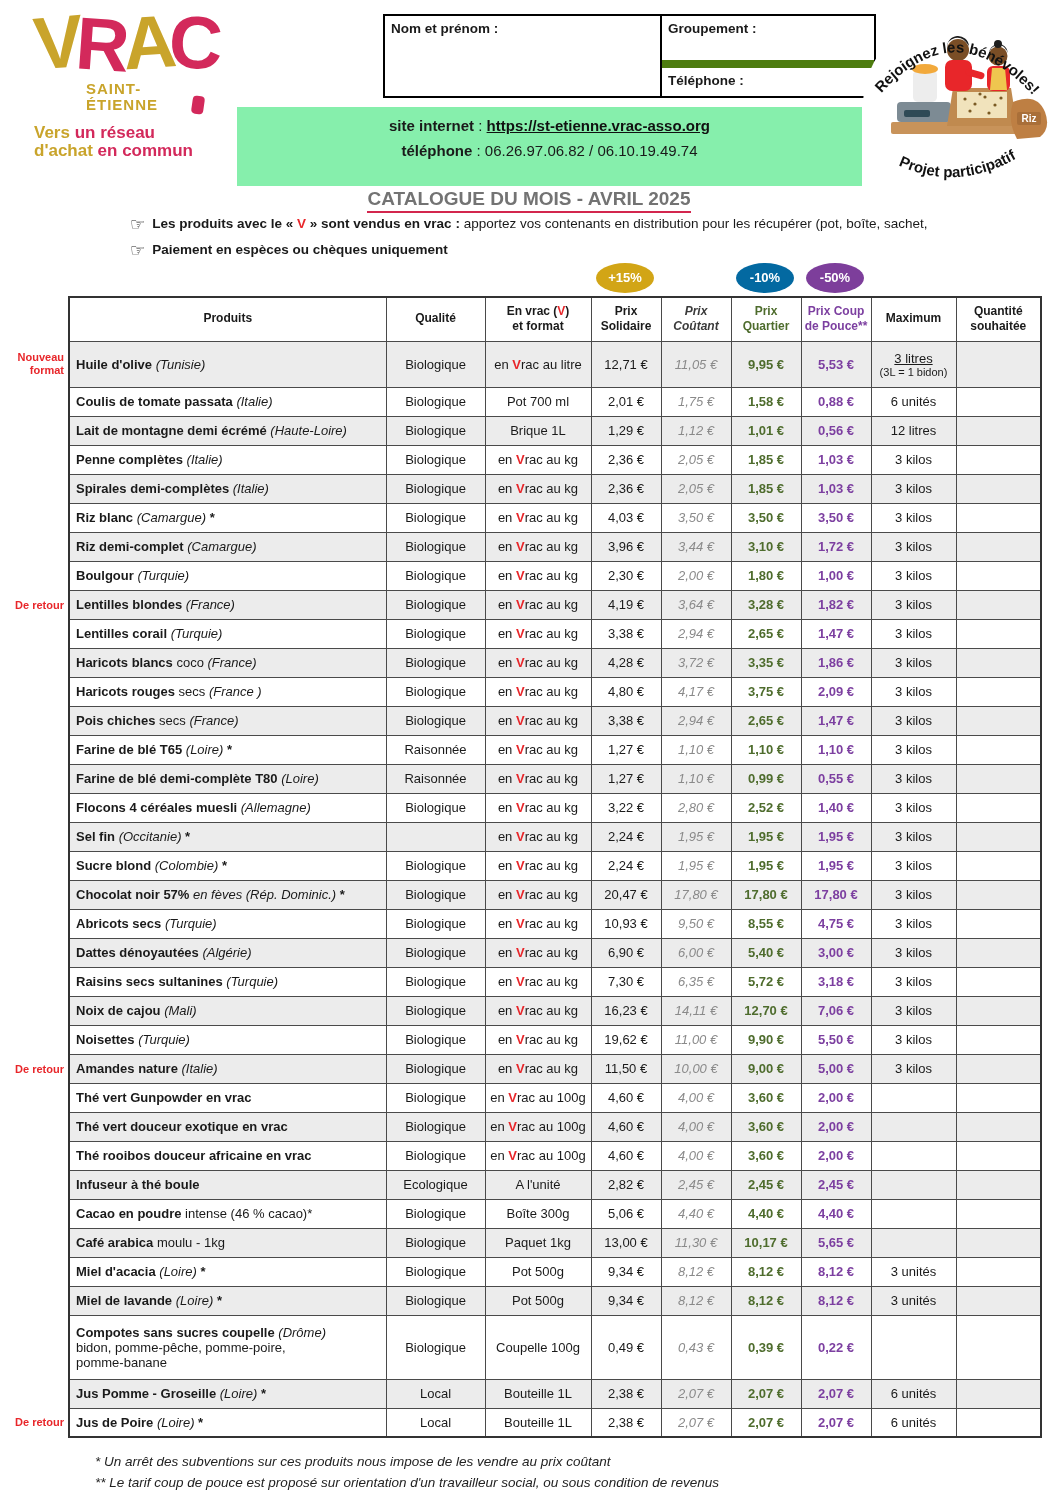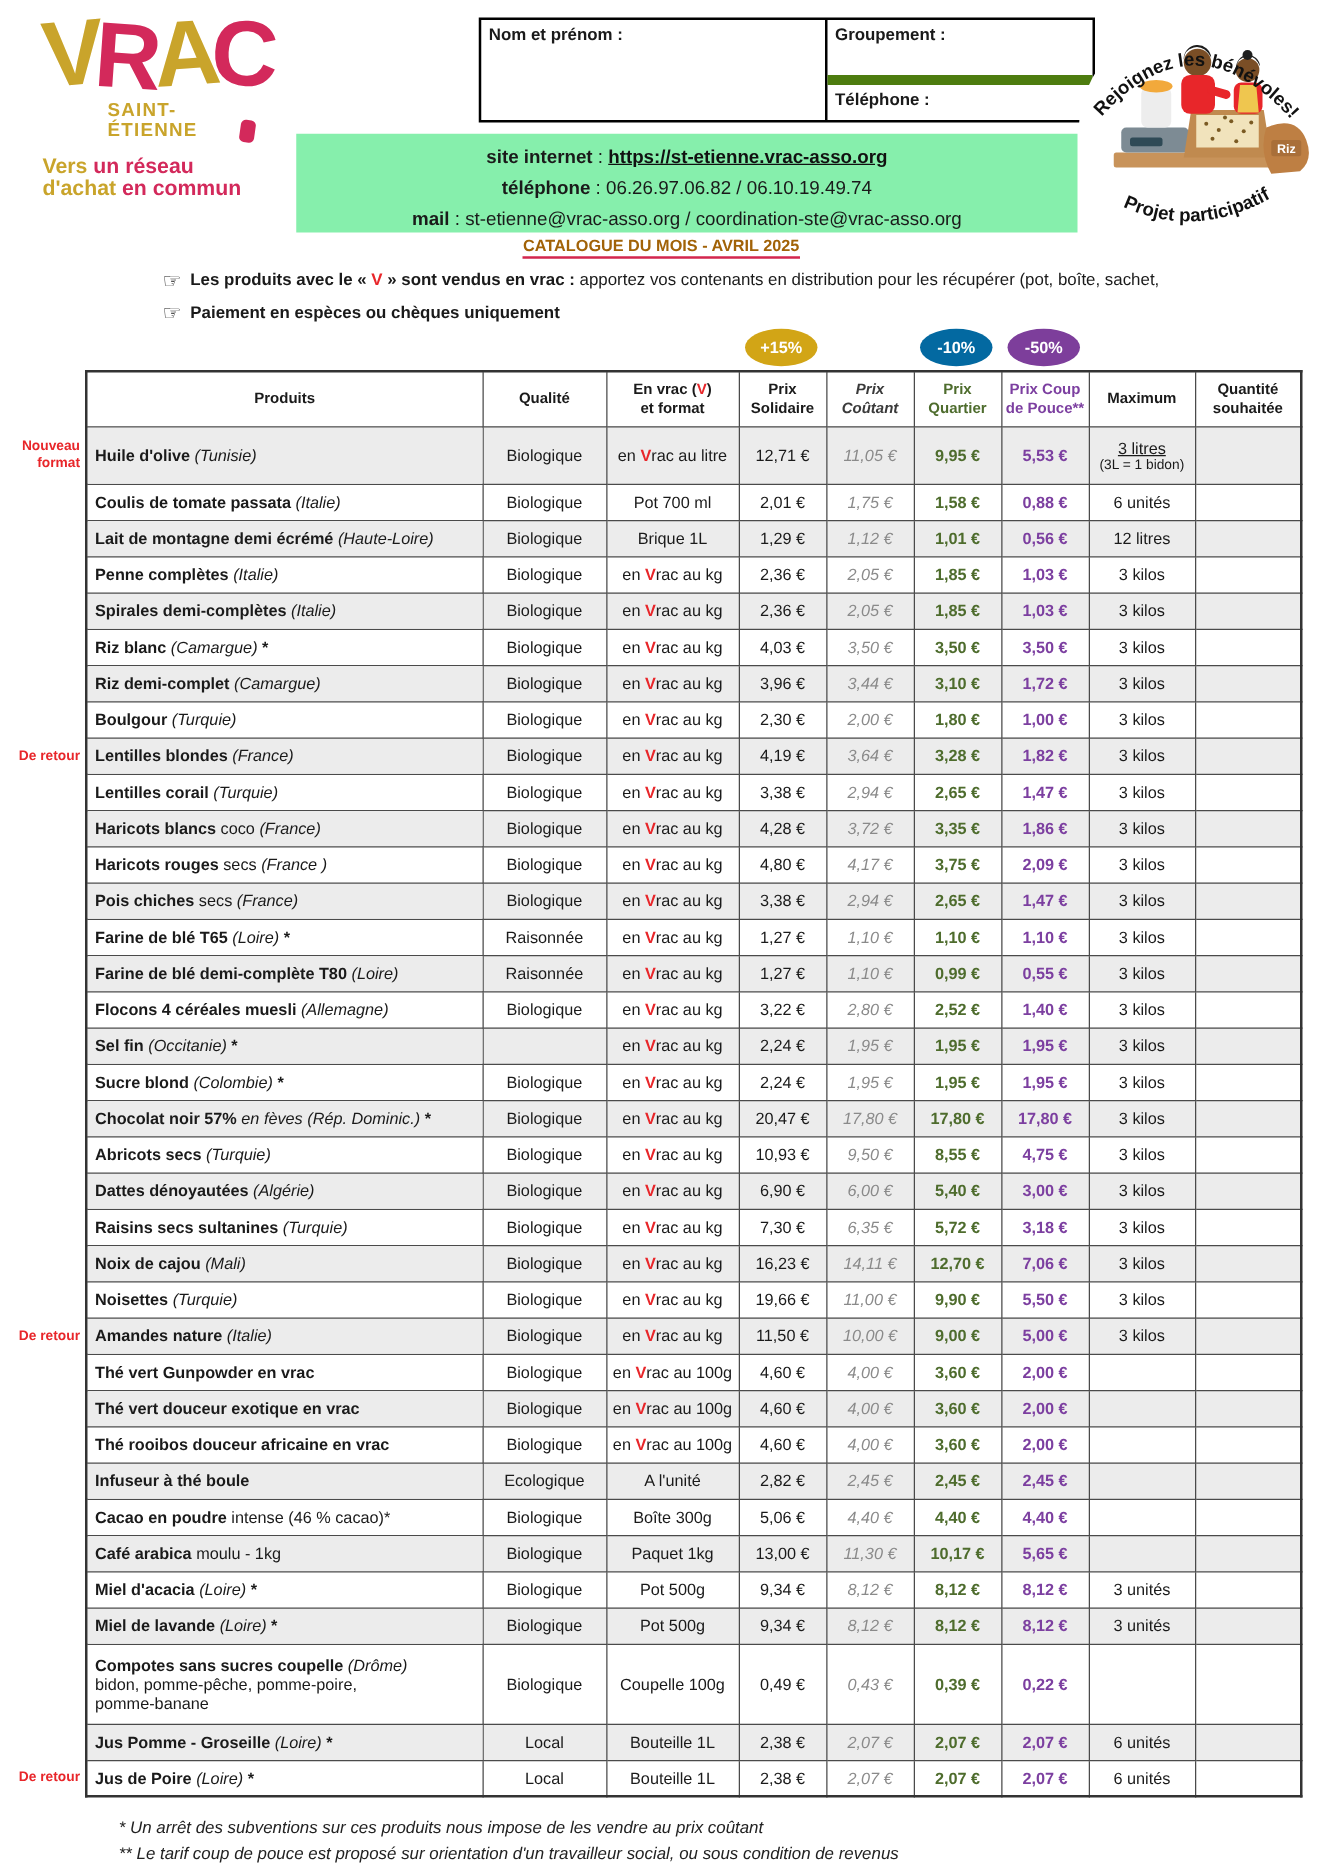--- a/index.html
+++ b/index.html
@@ -33,21 +33,21 @@
   .arc-text { font-size:15px; font-weight:bold; fill:#111; font-family:"Liberation Sans",sans-serif; }
   .bag-text { font-size:10px; font-weight:bold; fill:#fff; font-family:"Liberation Sans",sans-serif; }
 
   
   .contact { position:absolute; left:237px; top:107px; width:625px; height:79px; background:#86efac; text-align:center; padding-top:6px; font-size:15px; line-height:25px; }
   .contact b { font-weight:bold; }
   .site-link { font-weight:bold; text-decoration:underline; color:#111; cursor:pointer; }
 
   
   .title-wrap { position:absolute; left:0; top:188px; width:1058px; text-align:center; }
-  .title { display:inline-block; color:#a16207; font-weight:bold; font-size:13px; border-bottom:2.5px solid #D3264E; padding-bottom:1px; }
+  .title { display:inline-block; color:#737373; font-weight:bold; font-size:19px; border-bottom:2.5px solid #D3264E; padding-bottom:1px; }
 
   
   .notes { position:absolute; left:130px; top:216px; width:800px; font-size:13.5px; }
   .note-line { display:flex; align-items:flex-start; margin-bottom:7px; }
   .hand { font-size:17px; margin-right:7px; line-height:1.1; }
   .red { color:#E8262A; }
 
   
   .badge { position:absolute; width:58px; height:30px; border-radius:50%; color:#fff; font-weight:bold; font-size:13px; text-align:center; line-height:30px; }
   .badge-gold { background:#D2A516; left:528px; top:-33px; }
@@ -144,21 +144,20 @@
       <rect x="126" y="60" width="23" height="25" rx="6" fill="#E8262A"></rect>
       <polygon points="131,62 144,62 146,84 129,84" fill="#EFC64F"></polygon>
       <text class="arc-text"><textPath href="#arcT" startOffset="50%" text-anchor="middle">Rejoignez les bénévoles!</textPath></text>
       <text class="arc-text"><textPath href="#arcB" startOffset="50%" text-anchor="middle">Projet participatif</textPath></text>
     </svg>
   </div>
 
   <div class="contact">
     <div><b>site internet</b><span> : </span><span class="site-link">https://st-etienne.vrac-asso.org</span></div>
     <div><b>téléphone</b><span> : </span><span>06.26.97.06.82 / 06.10.19.49.74</span></div>
-    <div><b>mail</b><span> : </span><span>st-etienne@vrac-asso.org / coordination-ste@vrac-asso.org</span></div>
   </div>
 
   <div class="title-wrap"><span class="title">CATALOGUE DU MOIS - AVRIL 2025</span></div>
 
   <div class="notes">
     <div class="note-line">
       <span class="hand">☞</span>
       <span><b><span>Les produits avec le « </span><span class="red">V</span><span> » sont vendus en vrac :</span></b><span> apportez vos contenants en distribution pour les récupérer (pot, boîte, sachet,</span></span>
     </div>
     <div class="note-line">
@@ -563,21 +562,21 @@
               <div class="max-main">3 kilos</div>
             </td>
     <td class="c-qty"></td>
   </tr>
           <tr>
     <td class="c-prod">
               <div class="p-main"><b class="p-name">Noisettes</b><span class="p-extra"></span><span class="p-origin"> (Turquie)</span><b class="p-star"></b></div>
             </td>
     <td class="c-qual">Biologique</td>
     <td class="c-fmt"><span class="f1">en </span><span class="fv">V</span><span class="f2">rac au kg</span></td>
-    <td class="c-sol">19,66 €</td>
+    <td class="c-sol">19,62 €</td>
     <td class="c-cout">11,00 €</td>
     <td class="c-quart">9,90 €</td>
     <td class="c-pouce">5,50 €</td>
     <td class="c-max">
               <div class="max-main">3 kilos</div>
             </td>
     <td class="c-qty"></td>
   </tr>
           <tr class="shade">
     <td class="c-prod">

